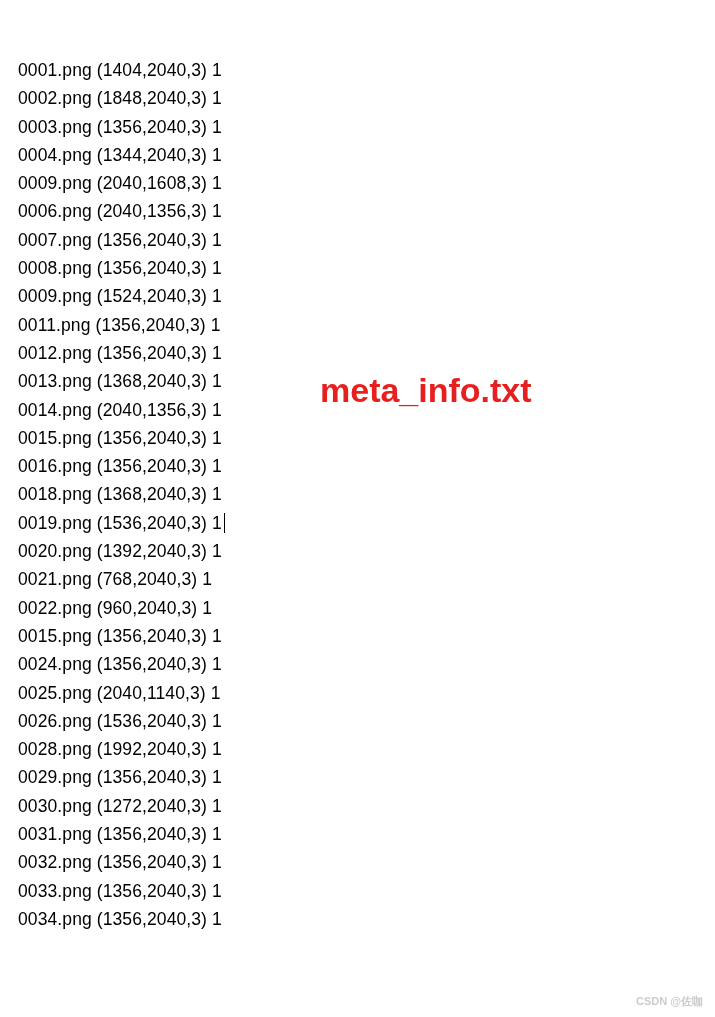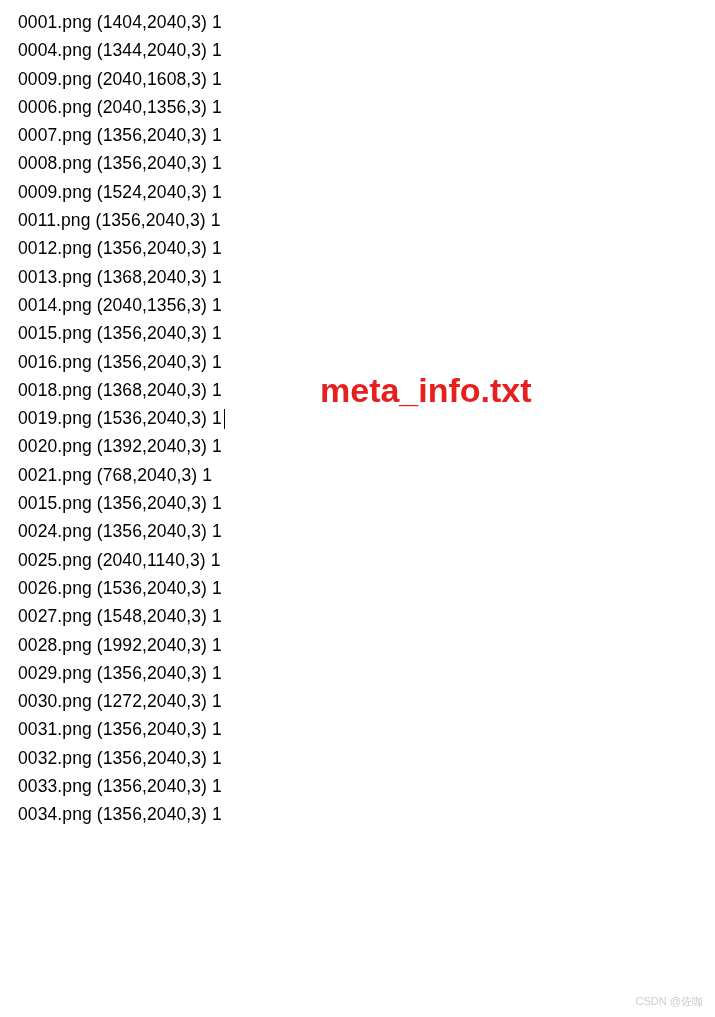--- a/index.html
+++ b/index.html
@@ -10,20 +10,21 @@
     body {
       width: 715px;
       height: 1017px;
       background: #ffffff;
       font-family: Arial, "Microsoft YaHei", sans-serif;
       position: relative;
       overflow: hidden;
     }
     .content-area {
       padding: 8px 0 0 18px;
+      margin-top: 48px;
     }
     .file-list {
       display: flex;
       flex-direction: column;
     }
     .file-row {
       font-size: 17.5px;
       color: #000000;
       line-height: 28.3px;
       white-space: nowrap;
@@ -51,49 +52,52 @@
       color: #e6201f;
       font-family: Arial, "Microsoft YaHei", sans-serif;
     }
     .watermark {
       position: absolute;
       bottom: 8px;
       right: 12px;
       font-size: 11px;
       color: #cccccc;
       font-family: Arial, "Microsoft YaHei", sans-serif;
+      font-weight: bold;
     }
   </style>
 </head>
 <body>
 
 <div class="content-area">
   <div class="file-list" id="file-list-container">
       <div class="file-row"><span>0001.png</span> <span>(1404,2040,3)</span> <span>1</span></div>
+      <div class="file-row"><span>0002.png</span> <span>(1848,2040,3)</span> <span>1</span></div>
+      <div class="file-row"><span>0003.png</span> <span>(1356,2040,3)</span> <span>1</span></div>
       <div class="file-row"><span>0004.png</span> <span>(1344,2040,3)</span> <span>1</span></div>
       <div class="file-row"><span>0009.png</span> <span>(2040,1608,3)</span> <span>1</span></div>
       <div class="file-row"><span>0006.png</span> <span>(2040,1356,3)</span> <span>1</span></div>
       <div class="file-row"><span>0007.png</span> <span>(1356,2040,3)</span> <span>1</span></div>
       <div class="file-row"><span>0008.png</span> <span>(1356,2040,3)</span> <span>1</span></div>
       <div class="file-row"><span>0009.png</span> <span>(1524,2040,3)</span> <span>1</span></div>
       <div class="file-row"><span>0011.png</span> <span>(1356,2040,3)</span> <span>1</span></div>
       <div class="file-row"><span>0012.png</span> <span>(1356,2040,3)</span> <span>1</span></div>
       <div class="file-row"><span>0013.png</span> <span>(1368,2040,3)</span> <span>1</span></div>
       <div class="file-row"><span>0014.png</span> <span>(2040,1356,3)</span> <span>1</span></div>
       <div class="file-row"><span>0015.png</span> <span>(1356,2040,3)</span> <span>1</span></div>
       <div class="file-row"><span>0016.png</span> <span>(1356,2040,3)</span> <span>1</span></div>
       <div class="file-row"><span>0018.png</span> <span>(1368,2040,3)</span> <span>1</span></div>
       <div class="file-row cursor-line"><span>0019.png</span> <span>(1536,2040,3)</span> <span>1</span><span class="text-cursor"></span></div>
       <div class="file-row"><span>0020.png</span> <span>(1392,2040,3)</span> <span>1</span></div>
       <div class="file-row"><span>0021.png</span> <span>(768,2040,3)</span> <span>1</span></div>
+      <div class="file-row"><span>0022.png</span> <span>(960,2040,3)</span> <span>1</span></div>
       <div class="file-row"><span>0015.png</span> <span>(1356,2040,3)</span> <span>1</span></div>
       <div class="file-row"><span>0024.png</span> <span>(1356,2040,3)</span> <span>1</span></div>
       <div class="file-row"><span>0025.png</span> <span>(2040,1140,3)</span> <span>1</span></div>
       <div class="file-row"><span>0026.png</span> <span>(1536,2040,3)</span> <span>1</span></div>
-      <div class="file-row"><span>0027.png</span> <span>(1548,2040,3)</span> <span>1</span></div>
       <div class="file-row"><span>0028.png</span> <span>(1992,2040,3)</span> <span>1</span></div>
       <div class="file-row"><span>0029.png</span> <span>(1356,2040,3)</span> <span>1</span></div>
       <div class="file-row"><span>0030.png</span> <span>(1272,2040,3)</span> <span>1</span></div>
       <div class="file-row"><span>0031.png</span> <span>(1356,2040,3)</span> <span>1</span></div>
       <div class="file-row"><span>0032.png</span> <span>(1356,2040,3)</span> <span>1</span></div>
       <div class="file-row"><span>0033.png</span> <span>(1356,2040,3)</span> <span>1</span></div>
       <div class="file-row"><span>0034.png</span> <span>(1356,2040,3)</span> <span>1</span></div>
     </div>
 </div>
 

